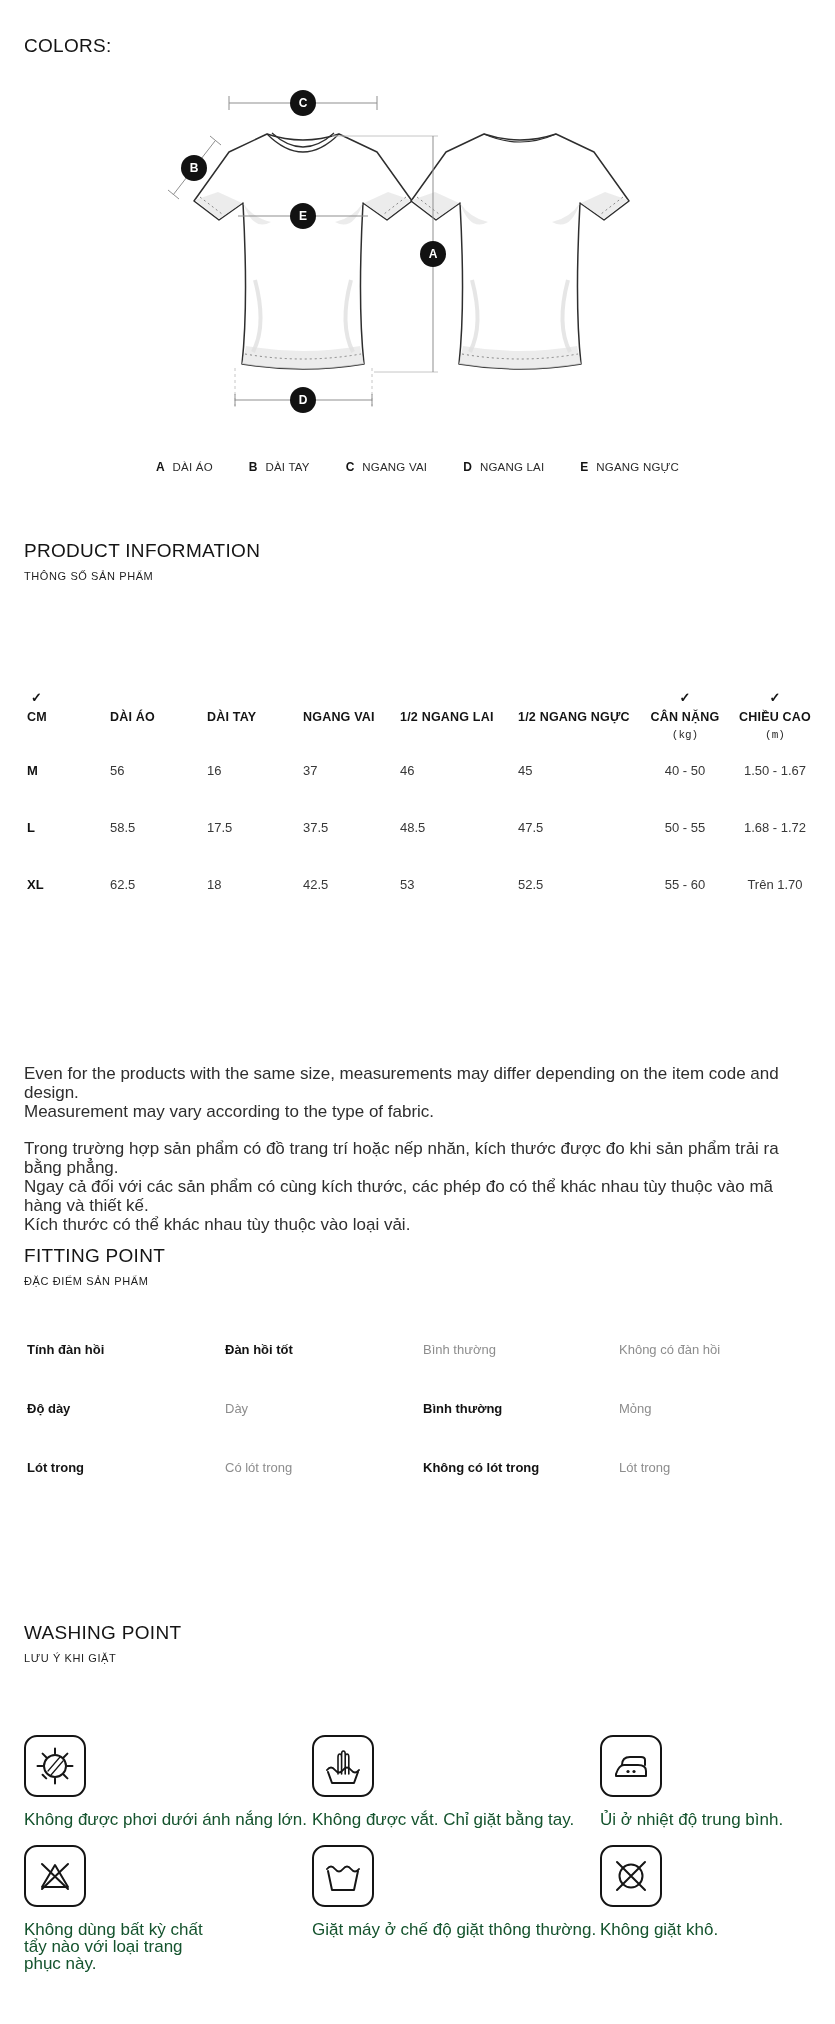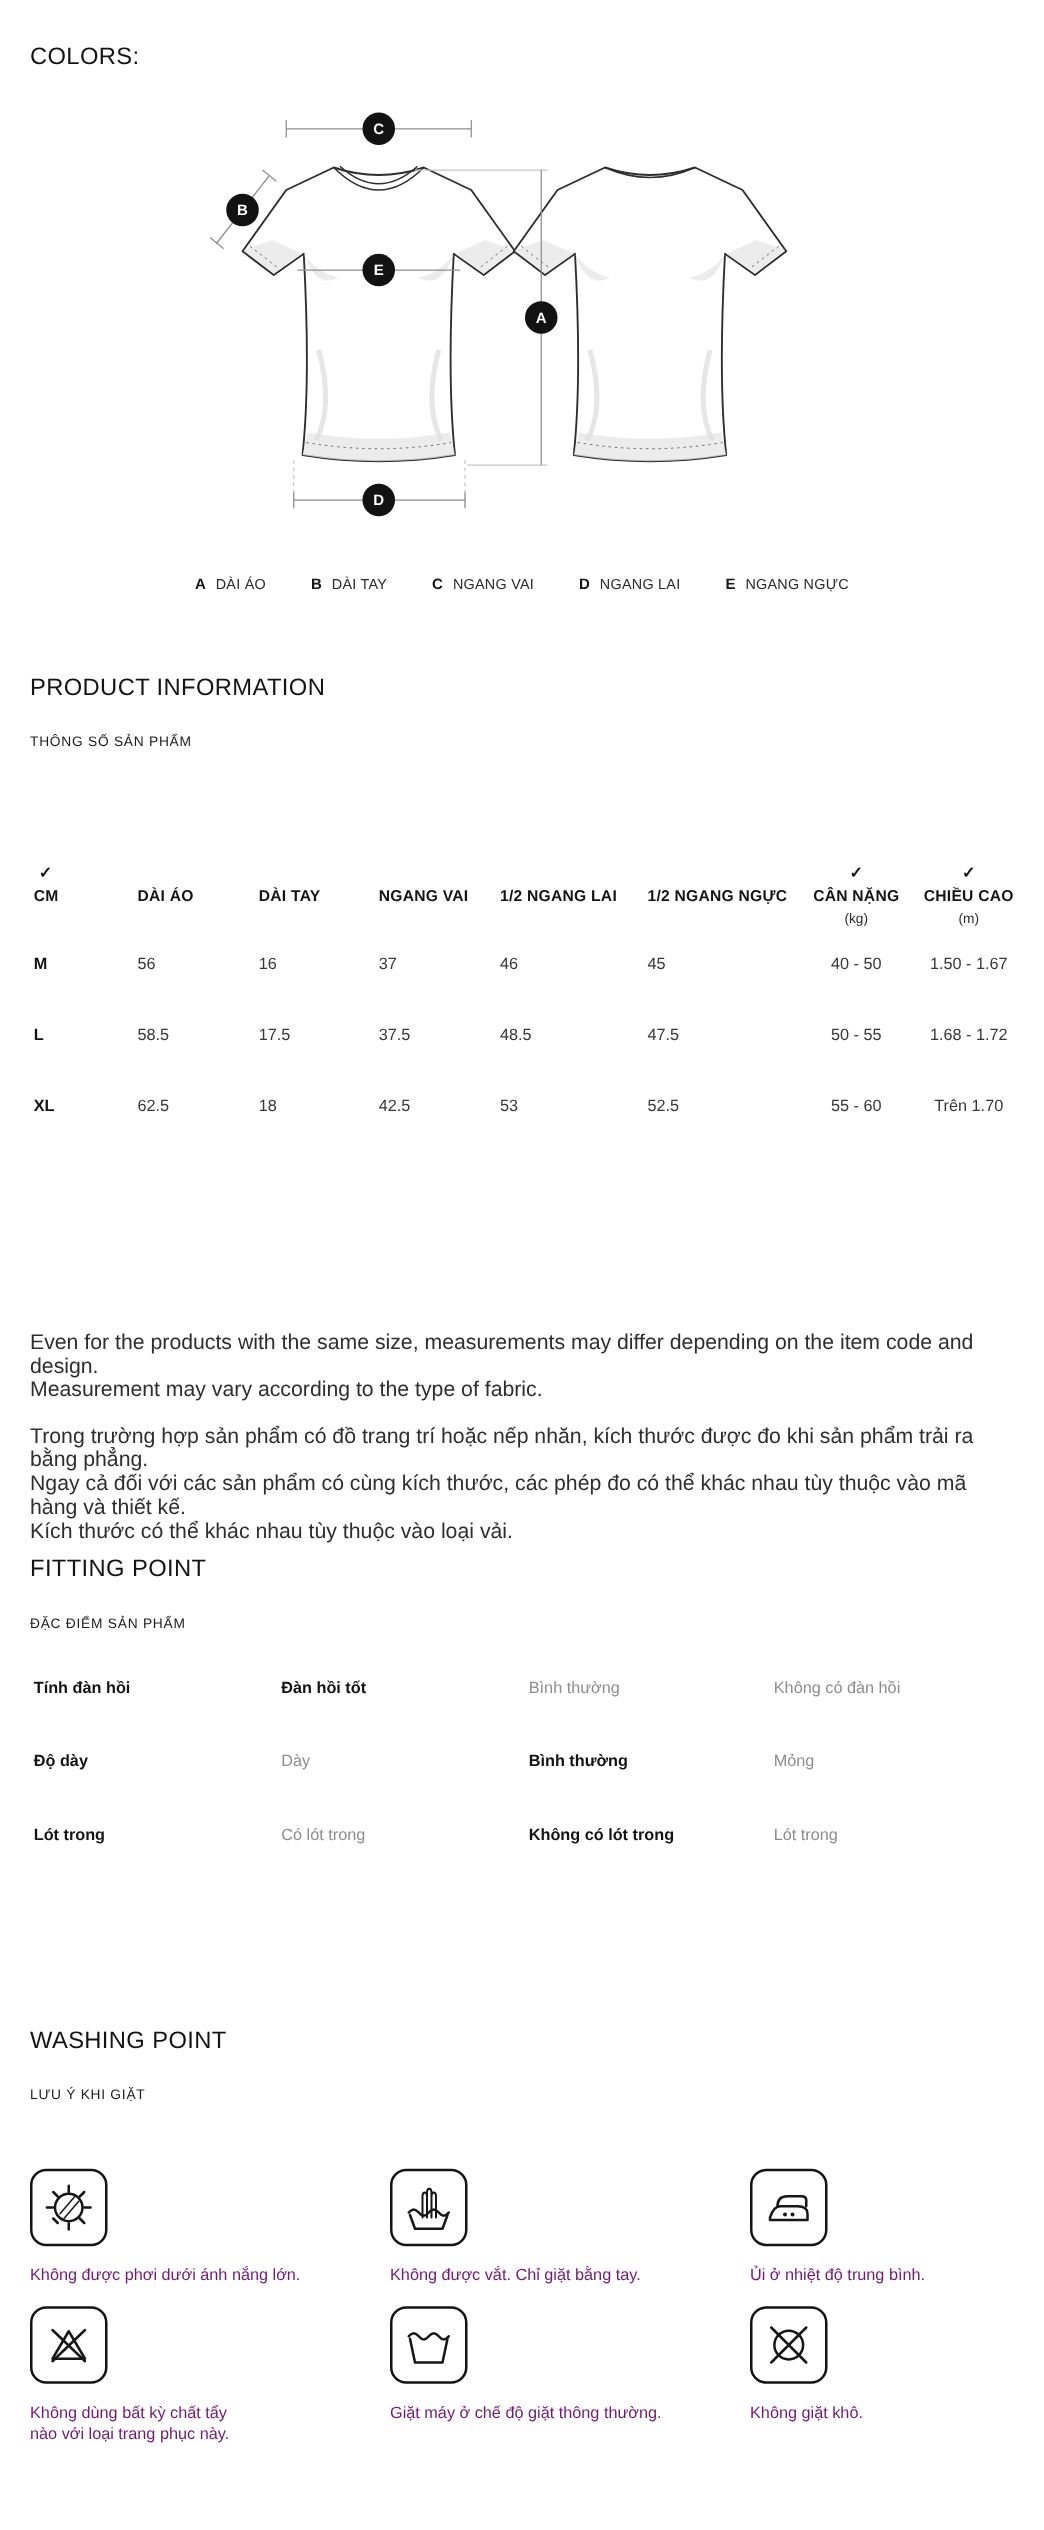--- a/index.html
+++ b/index.html
@@ -3,21 +3,21 @@
 <meta charset="utf-8">
 <style>
   * { margin:0; padding:0; box-sizing:border-box; }
   html,body { background:#ffffff; }
   body {
     width:835px; height:2024px; position:relative;
     font-family:"Liberation Sans", sans-serif; color:#141414;
   }
   .abs { position:absolute; }
   .h1 { font-size:19px; font-weight:400; letter-spacing:.3px; color:#141414; }
-  .sub { font-size:11px; letter-spacing:.6px; color:#1d1d1d; margin-top:22px;text-align:right; }
+  .sub { font-size:11px; letter-spacing:.6px; color:#1d1d1d; margin-top:4px;text-align:right; }
 
   
   #diagram { left:0; top:60px; width:835px; height:360px; }
   svg text.marker { font-size:12px; font-weight:bold; fill:#ffffff; text-anchor:middle; font-family:"Liberation Sans",sans-serif; }
   .shirt { fill:#ffffff; stroke:#2e2e2e; stroke-width:1.5; stroke-linejoin:round; }
   .inner { fill:none; stroke:#2e2e2e; stroke-width:1.2; }
   .shade { fill:#e6e6e6; stroke:none; opacity:.75; }
   .stitch { fill:none; stroke:#6d6d6d; stroke-width:.8; stroke-dasharray:2,3; }
   .wrink { fill:none; stroke:#e0e0e0; stroke-width:4; opacity:.8; }
   .mline { stroke:#8f8f8f; stroke-width:1; fill:none; }
@@ -35,21 +35,21 @@
   #pi-title { left:24px; top:540px; }
   #pi-sub   { left:24px; top:566px; }
 
   #size-table { left:27px; top:690px; width:793px; }
   .tr { display:grid; grid-template-columns:83px 97px 96px 97px 118px 122px 90px 90px; }
   .th { display:flex; flex-direction:column; justify-content:flex-end; align-items:flex-start; }
   .th.center { align-items:center; text-align:center; }
   .h-check { height:20px; font-size:13px; font-weight:bold; padding-left:4px; color:#141414; }
   .th.center .h-check { padding-left:0; }
   .h-label { height:16px; font-size:12.5px; font-weight:bold; letter-spacing:.2px; color:#141414; }
-  .h-unit  { height:16px; font-size:11px; color:#2b2b2b; padding-top:3px; }
+  .h-unit  { height:16px; font-size:11px; color:#2b2b2b; padding-top:3px;font-family:Liberation Mono, monospace; }
   .tr.data { height:57px; align-items:center; font-size:13px; color:#383838; }
   .tr.data:first-of-type { margin-top:30px; }
   .cell-size { font-weight:bold; color:#111111; }
   .cell-center { text-align:center; }
 
   #disclaimer { left:24px; top:1064px; width:790px; font-size:17px; line-height:19px; color:#2e2e2e; }
   #disclaimer .block2 { margin-top:18px; }
 
   
   #fp-title { left:24px; top:1245px; }
@@ -59,21 +59,21 @@
   .flabel { font-weight:bold; color:#141414; }
   .fopt { color:#8d8d8d; }
   .fopt.sel { color:#121212; font-weight:bold; }
 
   
   #wp-title { left:24px; top:1622px; }
   #wp-sub   { left:24px; top:1648px; }
   #washing-grid { left:24px; top:1735px; display:grid; grid-template-columns:288px 288px 259px; grid-template-rows:110px auto; }
   .wbox { width:62px; height:62px; border:2.5px solid #141414; border-radius:13px; display:flex; align-items:center; justify-content:center; }
   .wicon { stroke:#161616; stroke-width:2; fill:none; stroke-linecap:round; stroke-linejoin:round; }
-  .wcap { margin-top:14px; font-size:13px; line-height:17px; color:#701a75; }
+  .wcap { margin-top:14px; font-size:17px; line-height:17px; color:#14532d; }
   .wcell:nth-child(4) .wcap { max-width:180px; }
 </style>
 </head>
 <body>
 
 <div class="abs h1" style="left:24px; top:35px;">COLORS:</div>
 
 <div class="abs" id="diagram">
   <svg width="835" height="360" viewBox="0 60 835 360">
 

